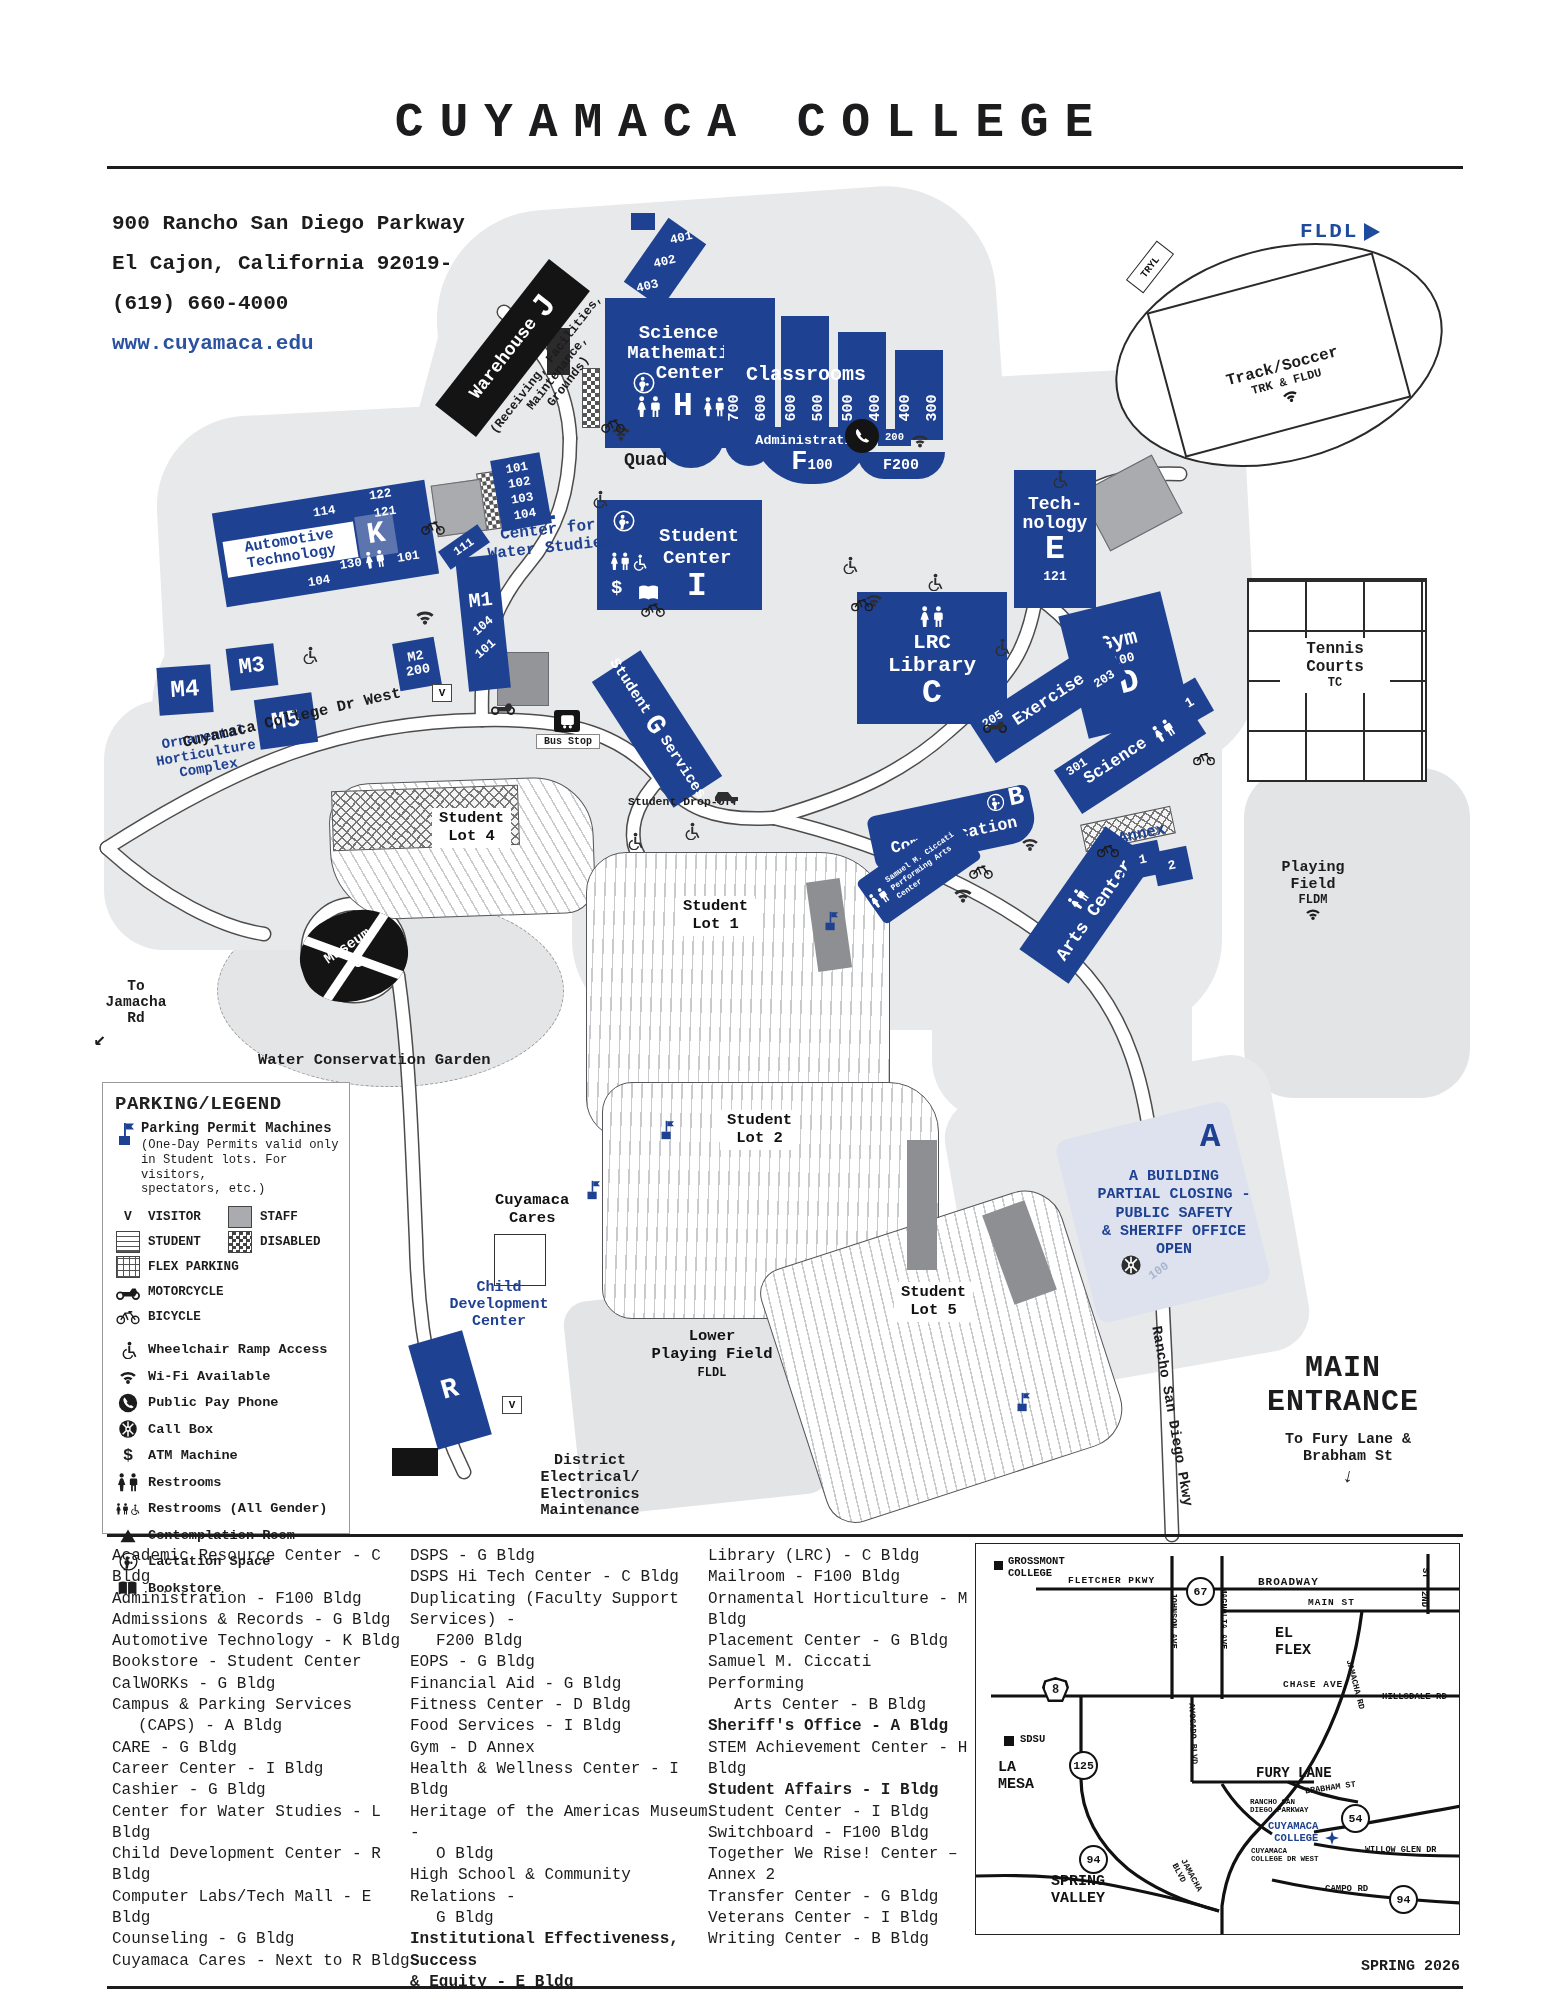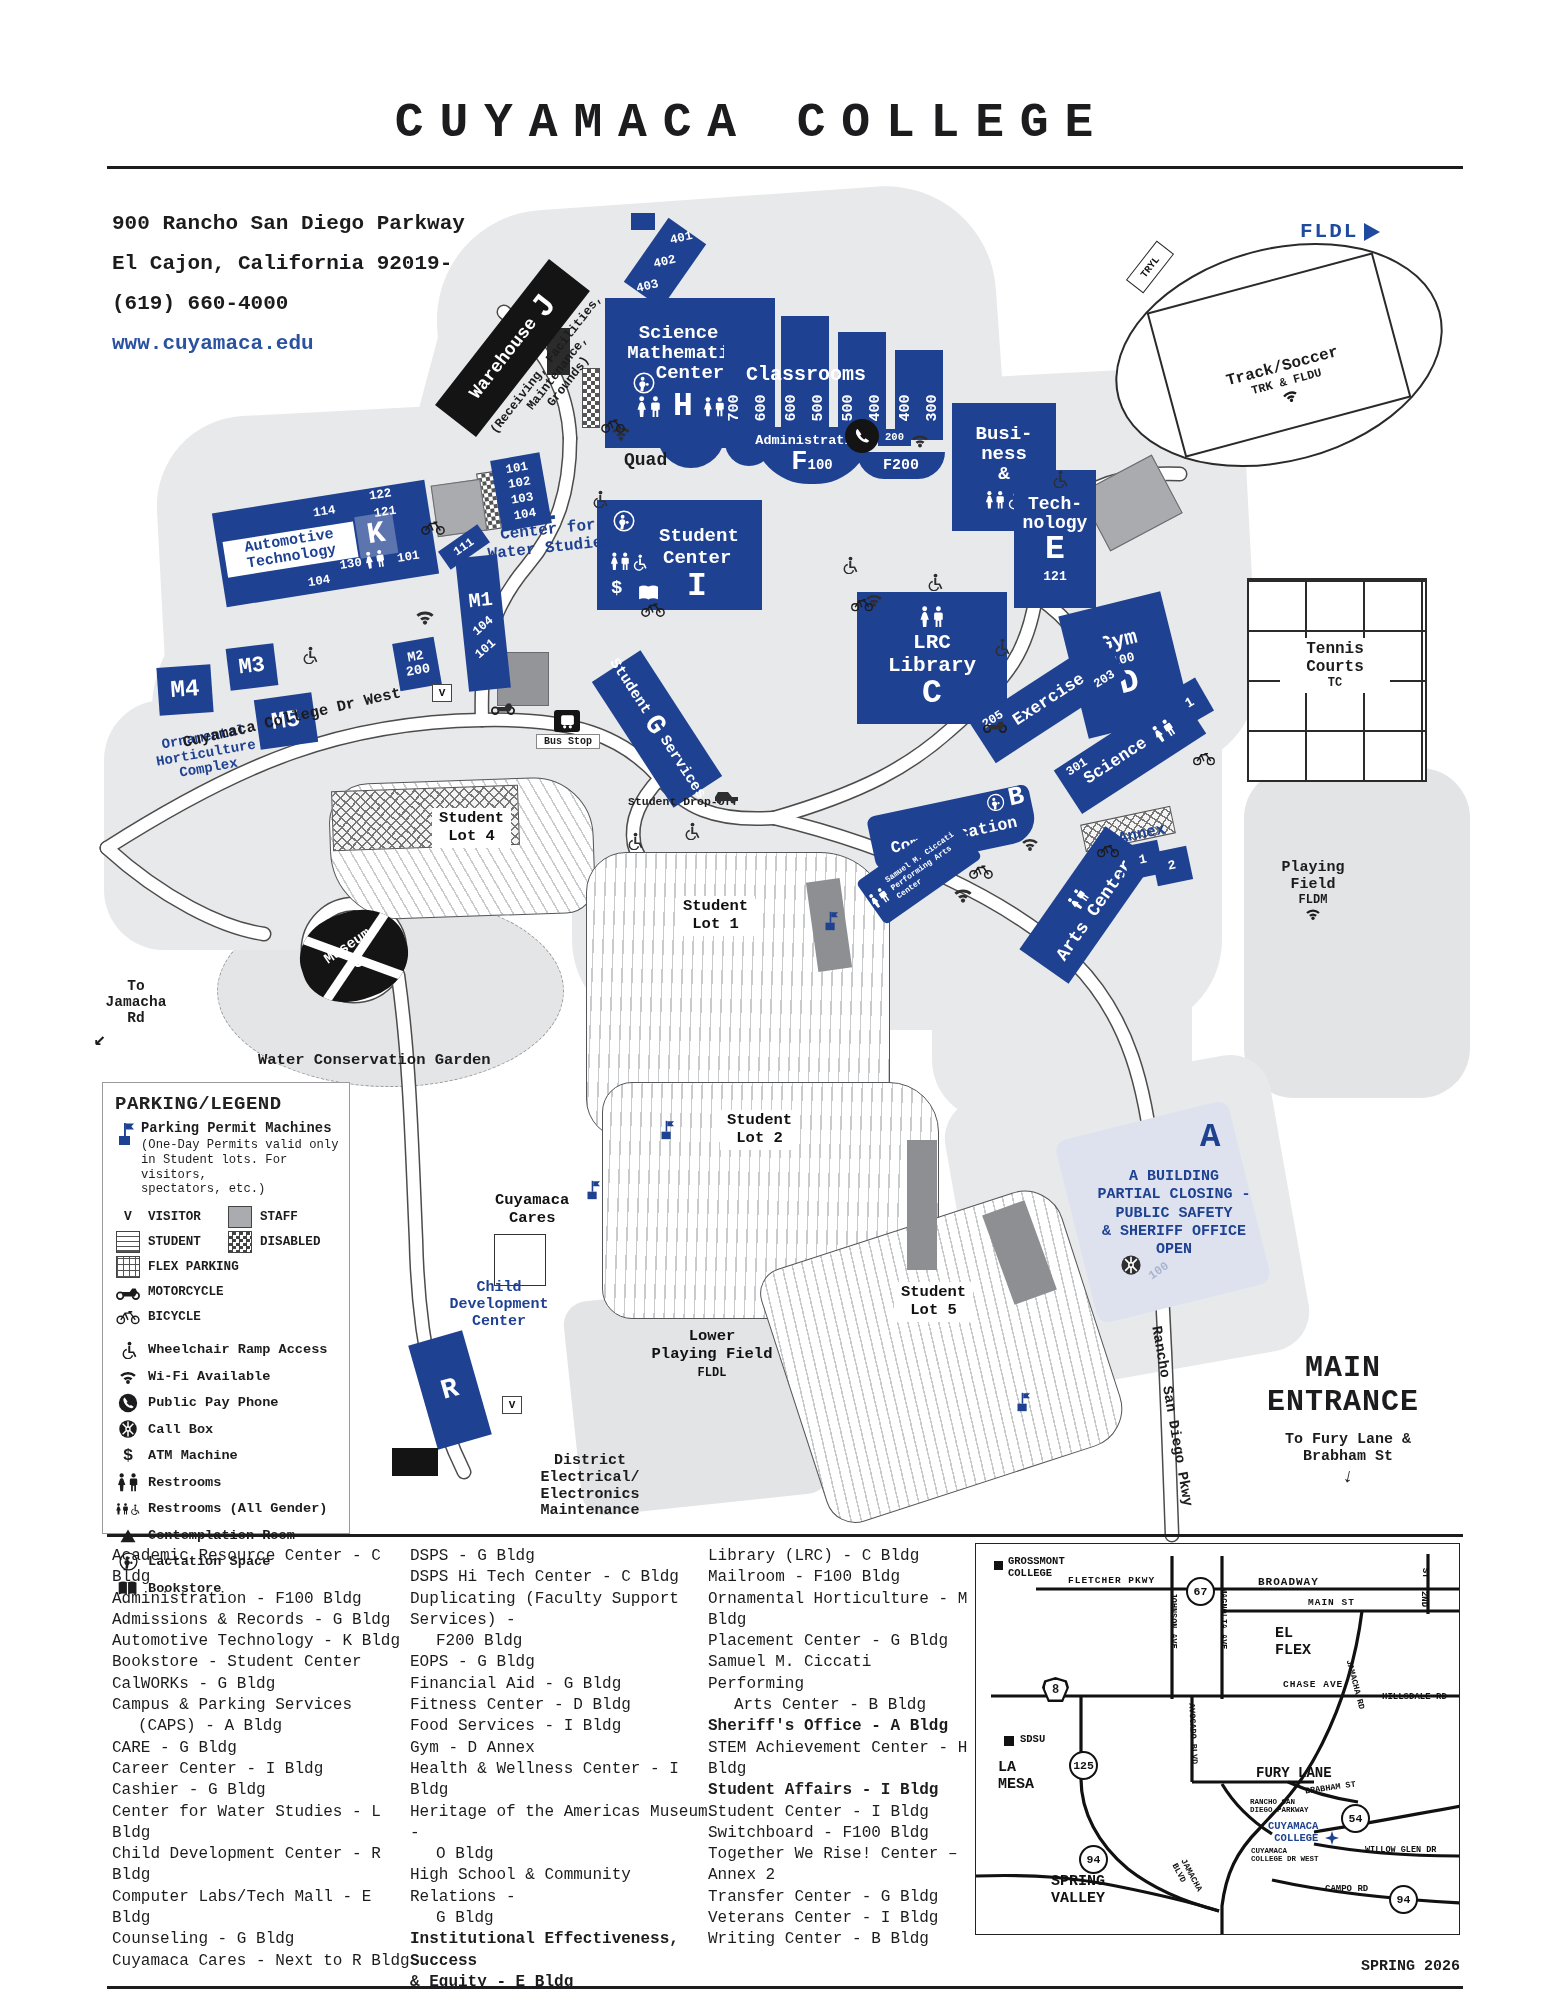--- a/index.html
+++ b/index.html
@@ -411,30 +411,20 @@
       <svg width="20" height="20" viewBox="0 0 24 24" style="fill:#fff">
           <use href="#g-handset"></use>
         </svg>
     </div>
     <div class="bld b-200chip">200</div>
     <div class="bld b-f200">F200</div>
     <svg class="mic" style="left:898px;top:432px;width:20px;height:16px" viewBox="0 0 24 18">
         <use href="#g-wifi"></use>
       </svg>
 
-    <div class="bld b-business">
-      <span class="pre">Busi-
-ness
-&amp;</span>
-      <svg class="ic" style="fill:#fff;margin-top:6px" width="40" height="20" viewBox="0 0 52 24">
-          <use href="#g-pf"></use>
-          <use href="#g-pm" transform="translate(14,0)"></use>
-          <use href="#g-wheel" transform="translate(28,2) scale(0.9)"></use>
-        </svg>
-    </div>
     <div class="bld b-technology">
       <span class="pre">Tech-
 nology</span>
       <span class="letter">E</span>
       <span class="rm">121</span>
     </div>
 
     <div class="b-track">
         <div class="track-inner"></div>
       </div>

